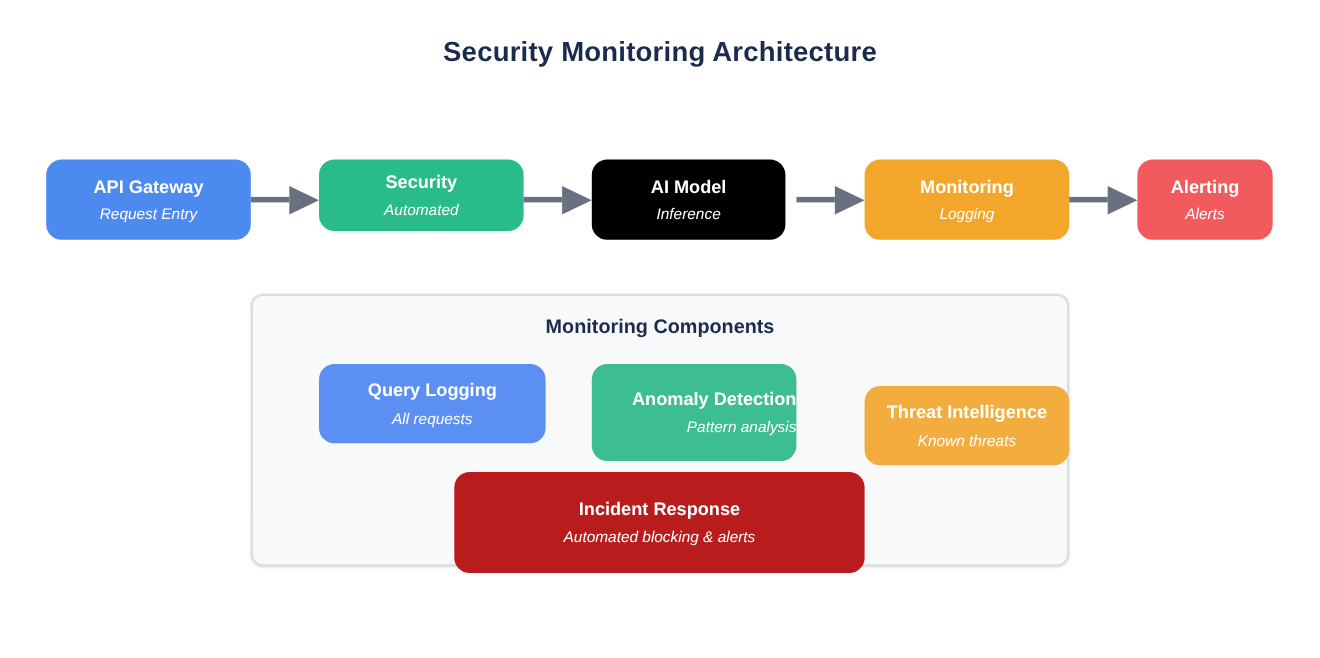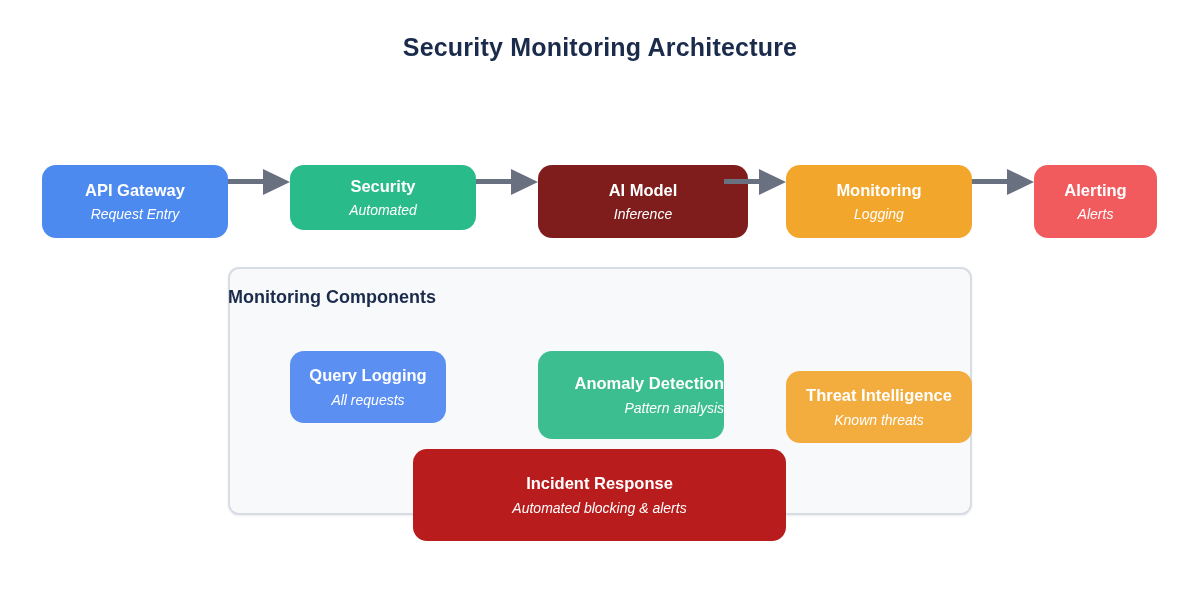--- a/index.html
+++ b/index.html
@@ -29,21 +29,20 @@
   .node {
     position: absolute;
     border-radius: 14px;
     display: flex;
     flex-direction: column;
     align-items: center;
     justify-content: center;
     gap: 9px;
     color: var(--node_text, #fff);
     text-align: center;
-    margin-top: 20px;
   }
   .node-title {
     font-size: 16.5px;
     font-weight: bold;
     line-height: 1;
   }
   .node-sub {
     font-size: 14px;
     line-height: 1;
     font-style: italic;
@@ -77,20 +76,21 @@
     background: var(--panel_bg, #F8F9FB);
     border: 2px solid var(--panel_border, #D8DCE3);
     border-radius: 11px;
     box-shadow: 0 1px 2px rgba(90, 100, 120, 0.12);
   }
   .panel-heading {
     position: absolute;
     left: 228px;
     top: 287px;
     width: 744px;
+    text-align: center;
     font-size: 18px;
     font-weight: bold;
     color: var(--heading, #1A2B4C);
   }
 </style>
 </head>
 <body>
 
 <div id="stage">
 
@@ -99,21 +99,21 @@
   <div class="node" style="left: 42px; top: 145px; width: 186px; height: 73px; background-color: rgb(77, 138, 240);">
     <div class="node-title">API Gateway</div>
     <div class="node-sub">Request Entry</div>
   </div>
 
   <div class="node" style="left: 290px; top: 145px; width: 186px; height: 65px; background-color: rgb(42, 187, 138);">
     <div class="node-title">Security</div>
     <div class="node-sub">Automated</div>
   </div>
 
-  <div class="node" style="left: 538px; top: 145px; width: 210px; height: 73px; background-color: #7f1d1d;">
+  <div class="node" style="left: 538px; top: 145px; width: 176px; height: 73px; background-color: #000000;">
     <div class="node-title">AI Model</div>
     <div class="node-sub">Inference</div>
   </div>
 
   <div class="node" style="left: 1034px; top: 145px; width: 123px; height: 73px; background-color: rgb(241, 91, 94);">
     <div class="node-title">Alerting</div>
     <div class="node-sub">Alerts</div>
   </div>
 
   <div class="node" style="left: 786px; top: 145px; width: 186px; height: 73px; background-color: rgb(242, 166, 43);">
@@ -134,21 +134,21 @@
     <div class="arrow-head"></div>
   </div>
   <div class="arrow" style="left:972px; top:168px;">
     <div class="arrow-line"></div>
     <div class="arrow-head"></div>
   </div>
 
   <div class="panel"></div>
   <div class="panel-heading">Monitoring Components</div>
 
-  <div class="node" style="left: 290px; top: 331px; width: 156px; height: 72px; background-color: rgb(91, 144, 242);">
+  <div class="node" style="left: 290px; top: 331px; width: 206px; height: 72px; background-color: rgb(91, 144, 242);">
     <div class="node-title">Query Logging</div>
     <div class="node-sub">All requests</div>
   </div>
 
   <div class="node" style="left: 538px; top: 331px; width: 186px; height: 88px; background-color: rgb(60, 190, 144); align-items: flex-end;">
     <div class="node-title">Anomaly Detection</div>
     <div class="node-sub">Pattern analysis</div>
   </div>
 
   <div class="node" style="left: 786px; top: 351px; width: 186px; height: 72px; background-color: rgb(243, 172, 62);">

